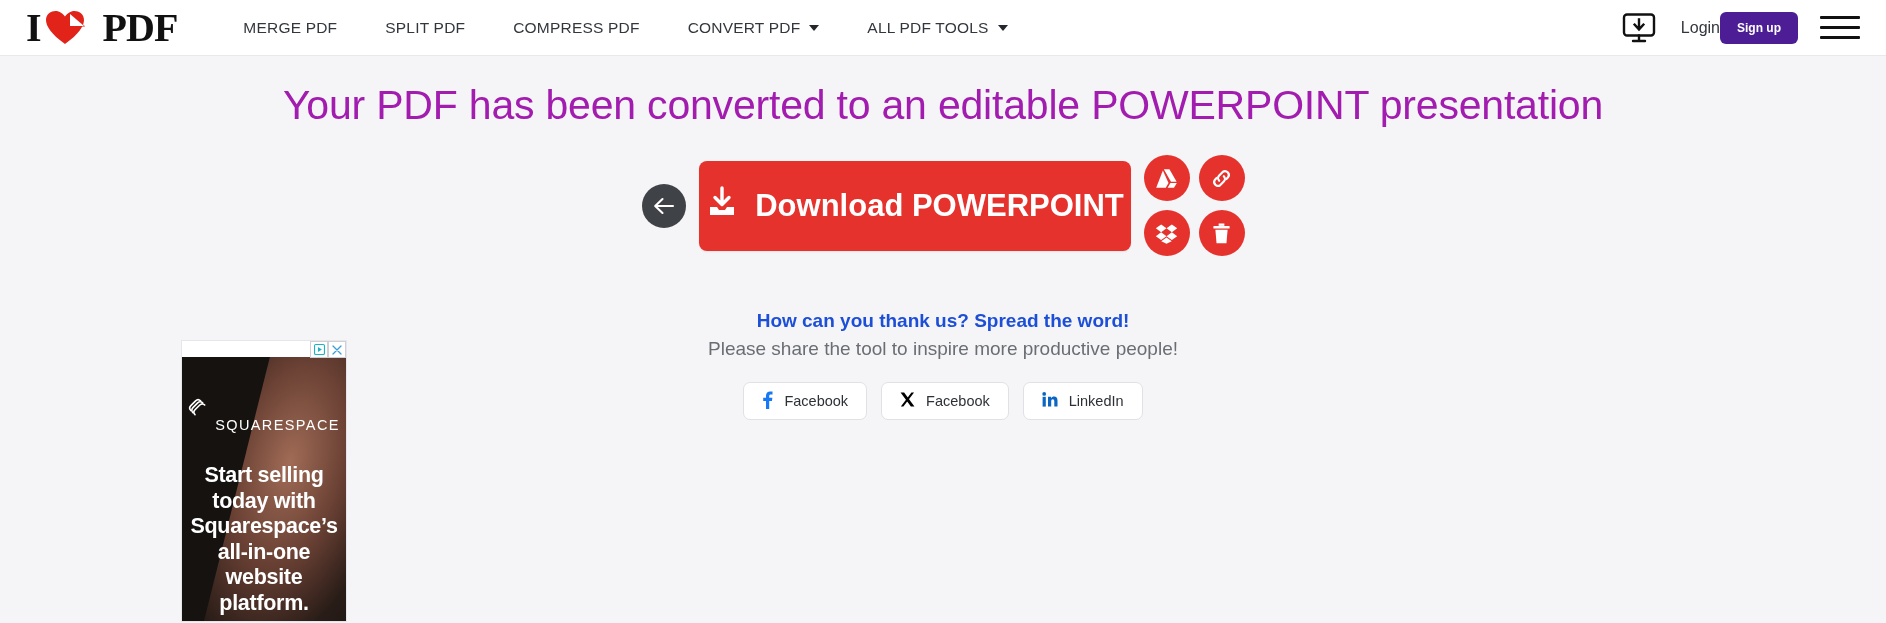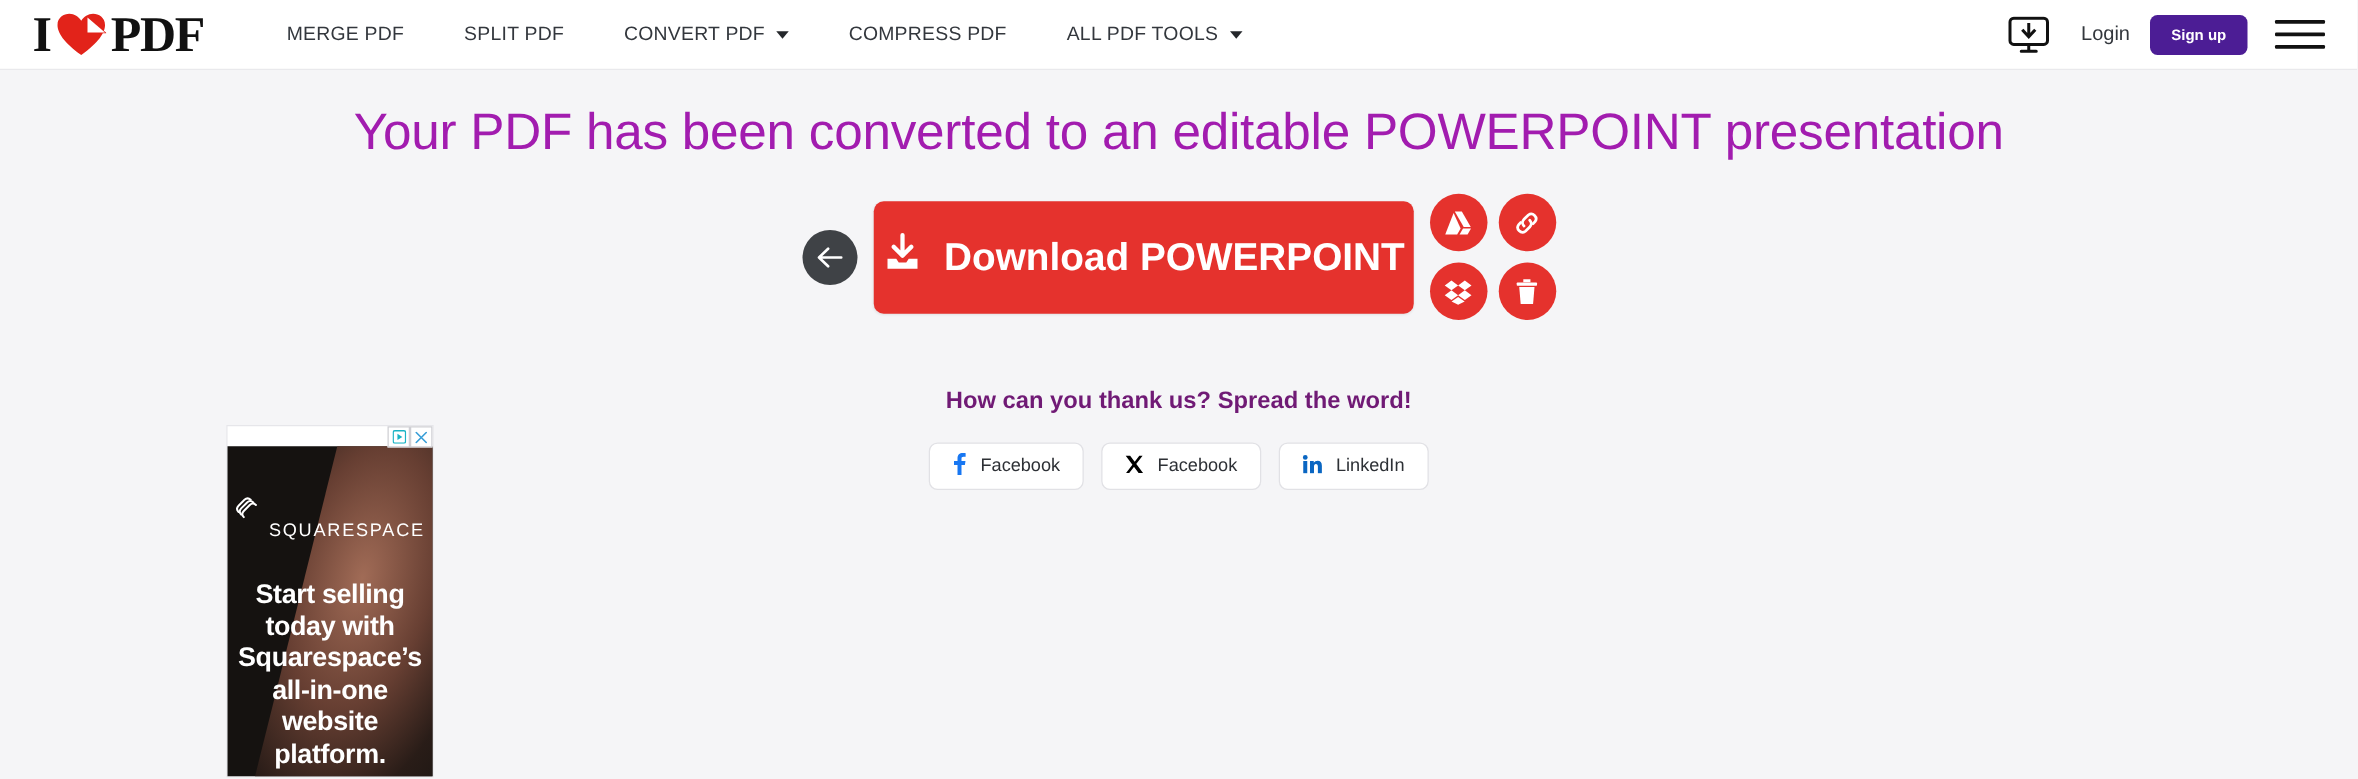--- a/index.html
+++ b/index.html
@@ -35,21 +35,21 @@
   }
   .logo .i { margin-right: 4px; }
   .logo .heart-wrap {
     position: relative;
     width: 40px;
     height: 36px;
     margin: 0 2px 0 0;
     display: inline-block;
   }
   .logo .heart-wrap svg { display: block; }
-  .logo .pdf { margin-left: 2px; }
+  .logo .pdf { margin-left: 16px; }
 
   .nav {
     display: flex;
     align-items: center;
     margin-left: 42px;
     height: 100%;
   }
   .nav-item {
     font-size: 15.5px;
     color: #33373d;
@@ -79,21 +79,20 @@
   .desktop-icon {
     width: 40px; height: 34px;
     display: flex; align-items: center; justify-content: center;
     cursor: pointer;
     margin-right: 22px;
   }
   .login-link {
     font-size: 16px;
     color: #33373d;
     cursor: pointer;
-    margin-right: 16px;
   }
   .signup-btn {
     background: #4c1d95;
     color: #ffffff;
     font-size: 12px;
     font-weight: bold;
     border: none;
     border-radius: 6px;
     padding: 9px 17px;
     cursor: pointer;
@@ -184,21 +183,21 @@
   }
 
   
   .share-block {
     text-align: center;
     margin-top: 54px;
   }
   .share-title {
     font-size: 19px;
     font-weight: bold;
-    color: #701a75;
+    color: #1d4ed8;
   }
   .share-sub {
     font-size: 19px;
     color: #6a6e73;
     margin-top: 6px;
   }
   .share-buttons {
     display: flex;
     justify-content: center;
     gap: 14px;
@@ -304,25 +303,25 @@
   </div>
 
   <div class="nav">
     <div class="nav-item">
       <span>MERGE PDF</span>
     </div>
     <div class="nav-item">
       <span>SPLIT PDF</span>
     </div>
     <div class="nav-item">
+      <span>COMPRESS PDF</span>
+    </div>
+    <div class="nav-item">
       <span>CONVERT PDF</span>
       <i class="caret"></i>
-    </div>
-    <div class="nav-item">
-      <span>COMPRESS PDF</span>
     </div>
     <div class="nav-item">
       <span>ALL PDF TOOLS</span>
       <i class="caret"></i>
     </div>
   </div>
 
   <div class="header-right">
     <div class="desktop-icon">
       <svg width="34" height="30" viewBox="0 0 34 30">
@@ -391,20 +390,21 @@
           <path d="M8 1.5 H 14 V 4 H 8 Z" fill="#ffffff"></path>
           <rect x="2.5" y="4.2" width="17" height="2.6" rx="0.6" fill="#ffffff"></rect>
           <path d="M4.6 8 H 17.4 L 16.2 22.2 H 5.8 Z" fill="#ffffff"></path>
         </svg>
       </div>
     </div>
   </div>
 
   <div class="share-block">
     <div class="share-title">How can you thank us? Spread the word!</div>
+    <div class="share-sub">Please share the tool to inspire more productive people!</div>
 
     <div class="share-buttons">
       <button class="share-btn">
         <span>
           <svg width="11" height="18" viewBox="0 0 11 18">
             <path d="M7.2 18 V 10 H 9.9 L 10.4 6.8 H 7.2 V 4.9 C 7.2 4 7.5 3.4 8.8 3.4 H 10.5 V 0.5 C 10.2 0.5 9.2 0.4 8.1 0.4 C 5.7 0.4 4 1.9 4 4.6 V 6.8 H 1.2 V 10 H 4 V 18 Z" fill="#1877f2"></path>
           </svg>
         </span>
         <span>Facebook</span>
       </button>

